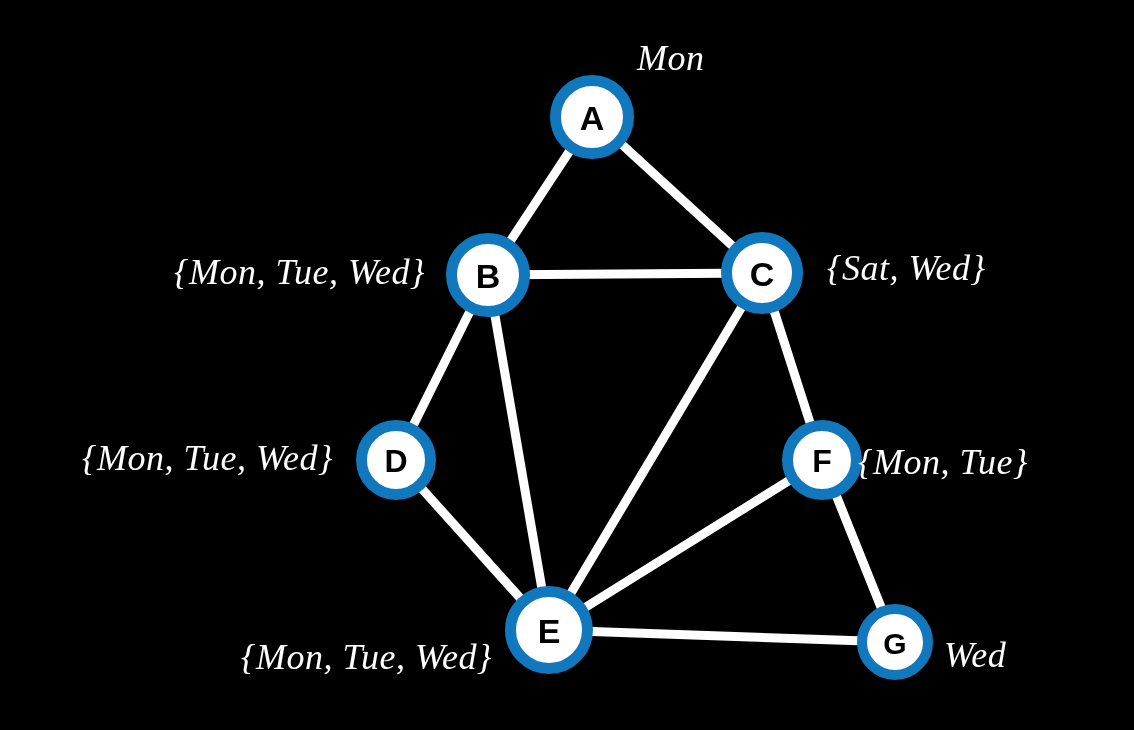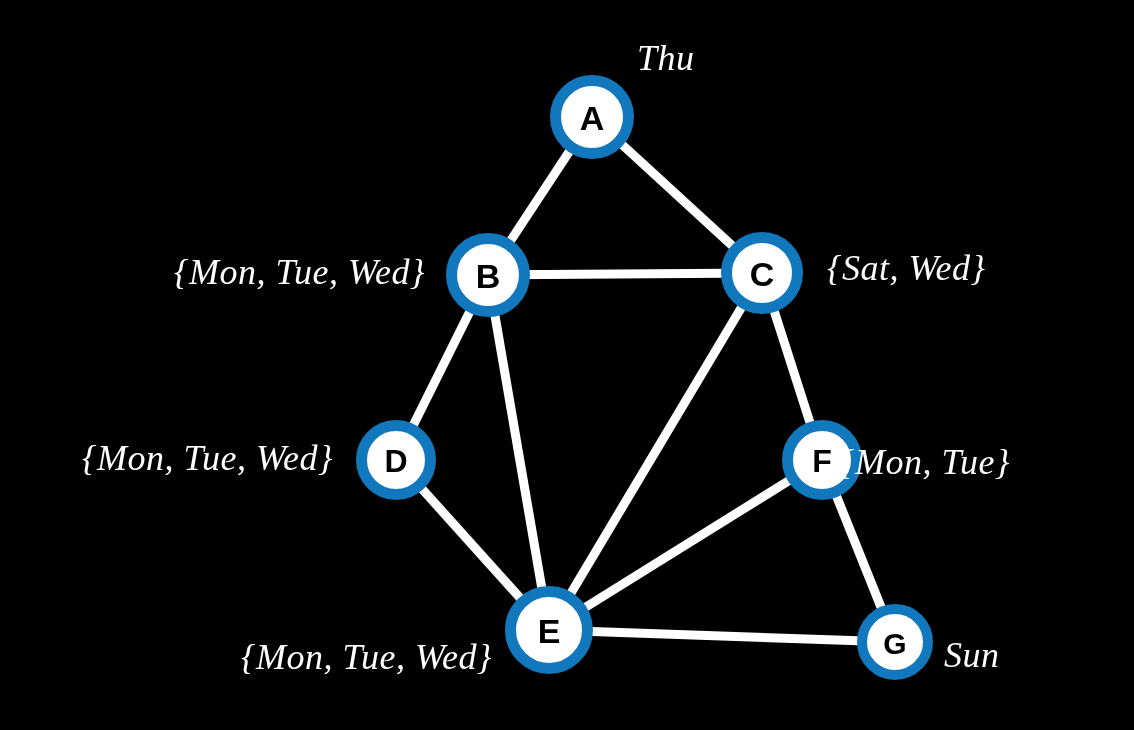--- a/index.html
+++ b/index.html
@@ -102,22 +102,22 @@
           <text class="node-letter" x="822" y="461" font-size="32" fill="#000000">F</text>
         </g>
         <g>
           <circle class="node-ring" cx="895" cy="642" r="33" fill="#ffffff" stroke="#1278bd" stroke-width="10"></circle>
           <text class="node-letter" x="895" y="643" font-size="30" fill="#000000">G</text>
         </g>
       </g>
   </svg>
 
   <div id="labels-layer">
-      <div class="domain-label lbl-right" style="left: 637px; top: 58px; font-size: 36px; color: rgb(255, 255, 255);">Thu</div>
+      <div class="domain-label lbl-right" style="left: 637px; top: 58px; font-size: 36px; color: rgb(255, 255, 255);">Mon</div>
       <div class="domain-label lbl-left" style="left: 425px; top: 272px; font-size: 36px; color: rgb(255, 255, 255);">{Mon, Tue, Wed}</div>
       <div class="domain-label lbl-right" style="left: 827px; top: 268px; font-size: 36px; color: rgb(255, 255, 255);">{Sat, Wed}</div>
       <div class="domain-label lbl-left" style="left: 333px; top: 458px; font-size: 36px; color: rgb(255, 255, 255);">{Mon, Tue, Wed}</div>
       <div class="domain-label lbl-left" style="left: 492px; top: 657px; font-size: 36px; color: rgb(255, 255, 255);">{Mon, Tue, Wed}</div>
-      <div class="domain-label lbl-right" style="left: 840px; top: 462px; font-size: 36px; color: rgb(255, 255, 255);">{Mon, Tue}</div>
-      <div class="domain-label lbl-right" style="left: 944px; top: 655px; font-size: 36px; color: rgb(255, 255, 255);">Sun</div>
+      <div class="domain-label lbl-right" style="left: 858px; top: 462px; font-size: 36px; color: rgb(255, 255, 255);">{Mon, Tue}</div>
+      <div class="domain-label lbl-right" style="left: 944px; top: 655px; font-size: 36px; color: rgb(255, 255, 255);">Wed</div>
     </div>
 
 </div>
 
 </body></html>

